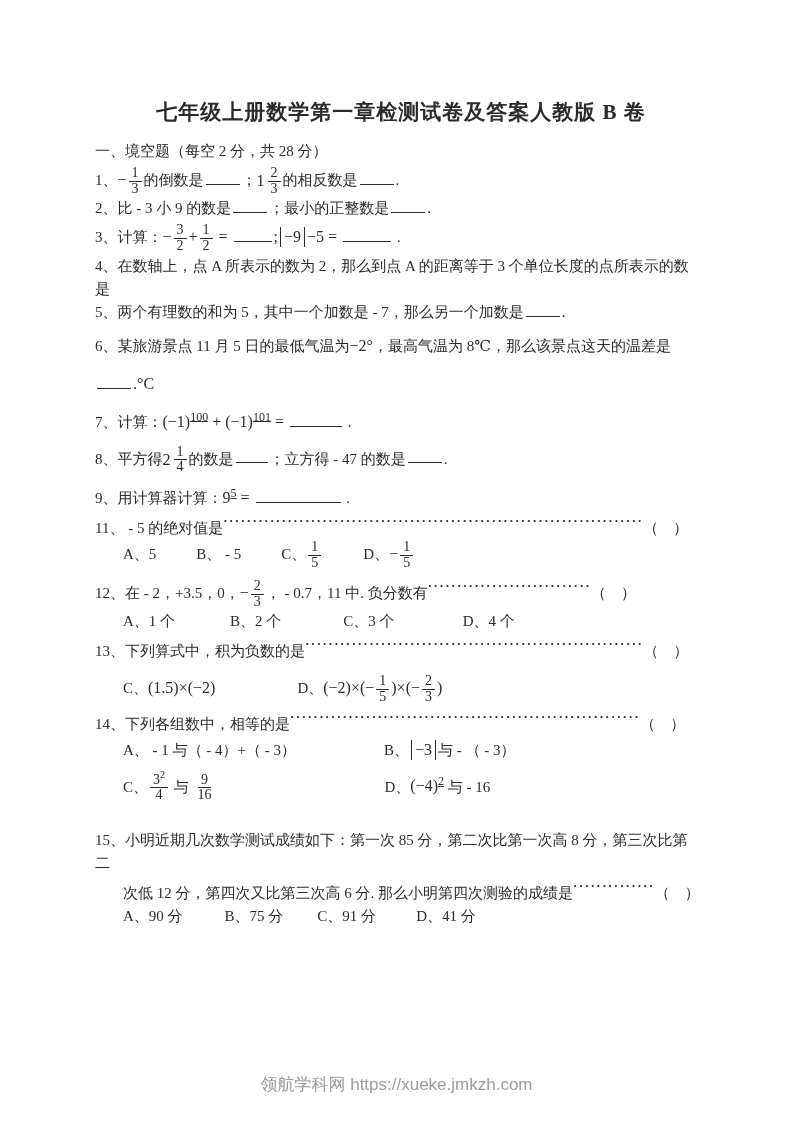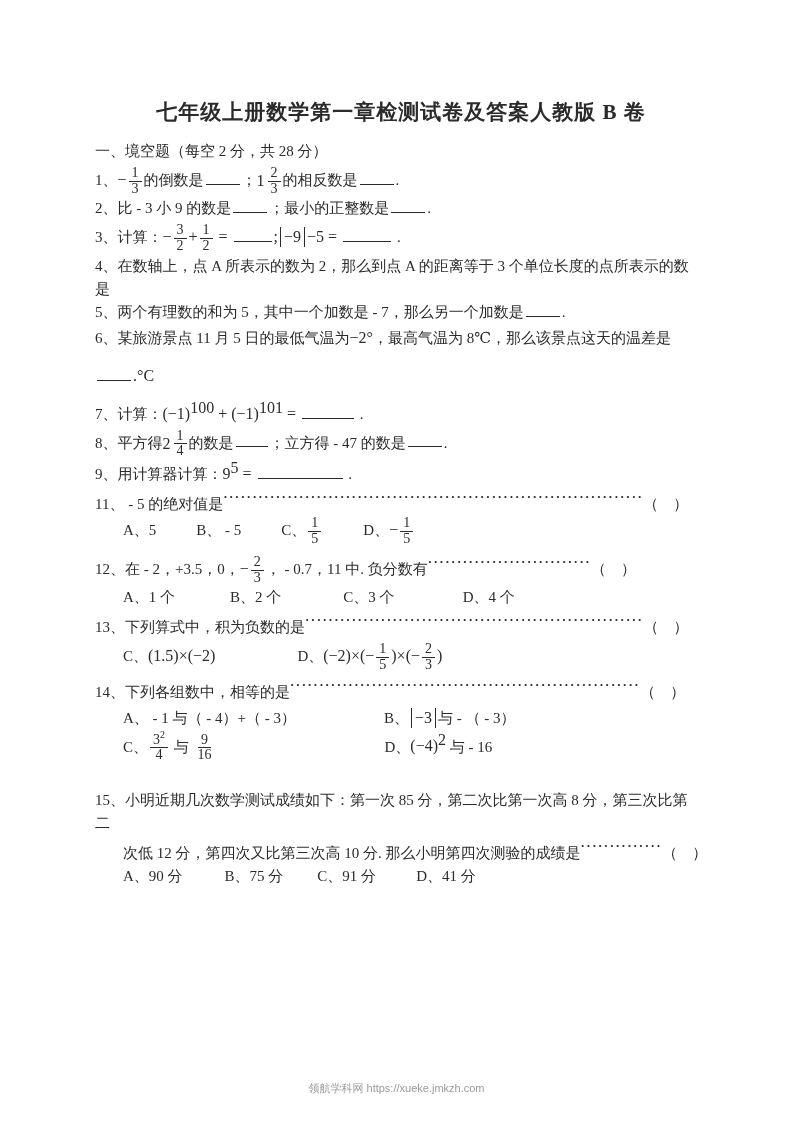--- a/index.html
+++ b/index.html
@@ -19,26 +19,26 @@
     font-size:21px;
     font-weight:700;
     text-align:center;
     margin:0 0 14px 0;
     letter-spacing:1px;
     white-space:nowrap;
   }
   .line{margin:1px 0;line-height:22px;white-space:nowrap;}
   .opt{padding-left:28px;}
   .mt4{margin-top:4px;}
-  .mt8{margin-top:4px;}
+  .mt8{margin-top:12px;}
   .mt10{margin-top:26px;}
   .mt16{margin-top:16px;}
   .t{}
   .m{font-size:16px;}
-  .pow sup{font-size:16px;}
+  .pow sup{font-size:12px;text-decoration:underline;}
   sup{font-size:10px;vertical-align:super;line-height:0;}
   .frac{
     display:inline-flex;flex-direction:column;align-items:center;
     vertical-align:middle;margin:0 2px;line-height:1.05;font-size:14px;
   }
   .frac .num{display:block;padding:0 3px;border-bottom:1px solid #2b2b2b;}
   .frac .den{display:block;padding:0 3px;}
   .mixed{display:inline-flex;align-items:center;vertical-align:middle;}
   .mixed .whole{font-size:16px;margin-right:1px;}
   .abs{
@@ -50,21 +50,21 @@
     height:13px;margin:0 2px;
   }
   .dots{
     font-size:13px;font-weight:bold;letter-spacing:1.5px;
     vertical-align:1px;display:inline-block;overflow:hidden;max-width:430px;
   }
   .sp{display:inline-block;}
   .footer{
     position:absolute;left:0;right:0;bottom:26px;
     text-align:center;
-    color:#9b9b9b;font-size:11px;
+    color:#9b9b9b;font-size:17px;
     font-family:"Liberation Sans","DejaVu Sans",sans-serif;
   }
 </style>
 </head>
 <body>
 
 <div class="page">
   <h1 class="title">七年级上册数学第一章检测试卷及答案人教版 B 卷</h1>
   <main id="body-lines">
       <div class="line"><span class="t">一、境空题（每空 2 分，共 28 分）</span></div>
@@ -125,19 +125,19 @@
       <div class="line opt mt4"><span class="t">A、 - 1 与（ - 4）+（ - 3）</span><span class="sp" style="width: 88px;"></span><span class="t">B、</span><span class="abs">−3</span><span class="t">与 - （ - 3）</span></div>
       <div class="line opt mt8"><span class="t">C、</span><span class="frac">
           <span class="num">3<sup>2</sup></span>
           <span class="den">4</span>
         </span><span class="t"> 与 </span><span class="frac">
           <span class="num">9</span>
           <span class="den">16</span>
         </span><span class="sp" style="width: 168px;"></span><span class="t">D、</span><span class="m pow">(−4)<sup>2</sup></span><span class="t"> 与 - 16</span></div>
       <div class="line mt10"><span class="t">15、小明近期几次数学测试成绩如下：第一次 85 分，第二次比第一次高 8 分，第三次比第</span></div>
       <div class="line"><span class="t">二</span></div>
-      <div class="line opt"><span class="t">次低 12 分，第四次又比第三次高 10 分. 那么小明第四次测验的成绩是</span><span class="dots">··············</span><span class="t">（　）</span></div>
+      <div class="line opt"><span class="t">次低 12 分，第四次又比第三次高 6 分. 那么小明第四次测验的成绩是</span><span class="dots">··············</span><span class="t">（　）</span></div>
       <div class="line opt"><span class="t">A、90 分</span><span class="sp" style="width: 42px;"></span><span class="t">B、75 分</span><span class="sp" style="width: 34px;"></span><span class="t">C、91 分</span><span class="sp" style="width: 40px;"></span><span class="t">D、41 分</span></div>
     </main>
   <footer class="footer">
     <span>领航学科网 https://xueke.jmkzh.com</span>
   </footer>
 </div>
 
 </body></html>

